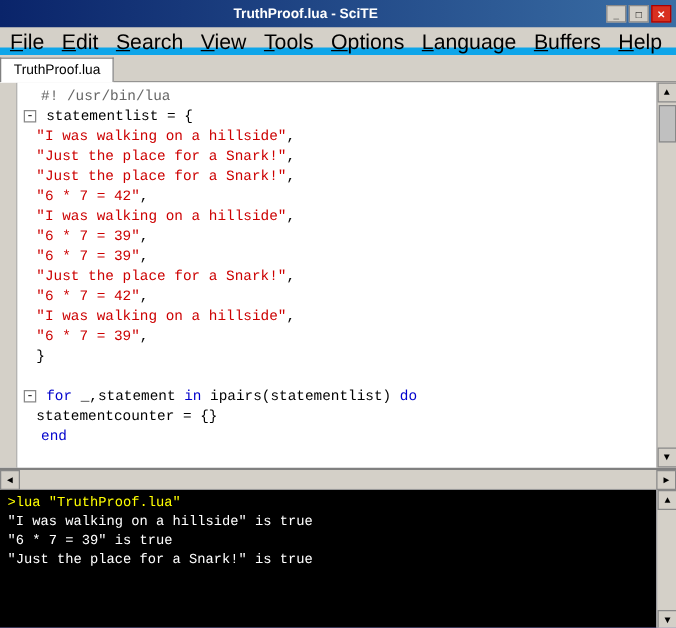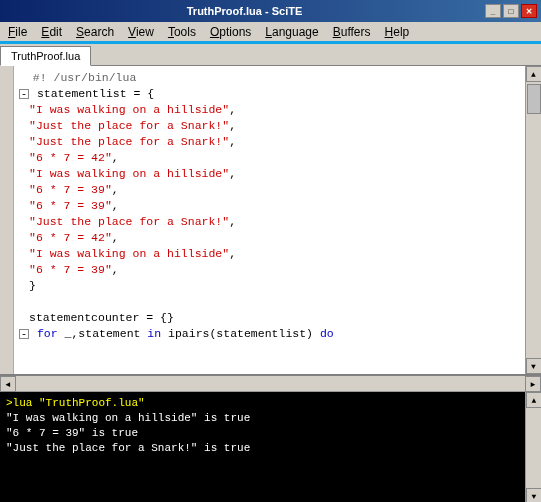--- a/index.html
+++ b/index.html
@@ -47,25 +47,25 @@
       color: black;
       font-weight: bold;
     }
     .title-btn.close { background: #d83020; color: white; border-color: #a00; }
 
     
     .menu-bar {
       background: #d4d0c8;
       height: 22px;
       display: flex;
-      align-items: center;
+      align-items: flex-start;
       padding: 0 2px;
-      border-bottom: 3px solid #0ea5e9;
+      border-bottom: 6px solid #0ea5e9;
       font-family: Arial, sans-serif;
-      font-size: 12px;
+      font-size: 17px;
       gap: 2px;
     }
     .menu-item {
       padding: 2px 6px;
       cursor: pointer;
       color: black;
     }
     .menu-item .underline { text-decoration: underline; }
 
     
@@ -251,22 +251,23 @@
     <div class="code-line"><span class="fold-margin">&nbsp;&nbsp;</span><span class="c-red">"6 * 7 = 42"</span>,</div>
     <div class="code-line"><span class="fold-margin">&nbsp;&nbsp;</span><span class="c-red">"I was walking on a hillside"</span>,</div>
     <div class="code-line"><span class="fold-margin">&nbsp;&nbsp;</span><span class="c-red">"6 * 7 = 39"</span>,</div>
     <div class="code-line"><span class="fold-margin">&nbsp;&nbsp;</span><span class="c-red">"6 * 7 = 39"</span>,</div>
     <div class="code-line"><span class="fold-margin">&nbsp;&nbsp;</span><span class="c-red">"Just the place for a Snark!"</span>,</div>
     <div class="code-line"><span class="fold-margin">&nbsp;&nbsp;</span><span class="c-red">"6 * 7 = 42"</span>,</div>
     <div class="code-line"><span class="fold-margin">&nbsp;&nbsp;</span><span class="c-red">"I was walking on a hillside"</span>,</div>
     <div class="code-line"><span class="fold-margin">&nbsp;&nbsp;</span><span class="c-red">"6 * 7 = 39"</span>,</div>
     <div class="code-line"><span class="fold-margin">&nbsp;&nbsp;</span>}</div>
     <div class="code-line">&nbsp;</div>
+    <div class="code-line"><span class="fold-minus">-</span> <span class="c-blue">for</span> _,statement <span class="c-blue">in</span> ipairs(statementlist) <span class="c-blue">do</span></div>
     <div class="code-line"><span class="fold-margin">&nbsp;&nbsp;</span>statementcounter = {}</div>
-    <div class="code-line"><span class="fold-minus">-</span> <span class="c-blue">for</span> _,statement <span class="c-blue">in</span> ipairs(statementlist) <span class="c-blue">do</span></div>
+    <div class="code-line">&nbsp;&nbsp;<span class="c-blue">end</span></div>
 
   </div>
 
   <div class="scrollbar-v">
     <div class="scroll-arrow">▲</div>
     <div class="scroll-thumb"></div>
     <div style="flex:1;"></div>
     <div class="scroll-arrow">▼</div>
   </div>
 </div>

